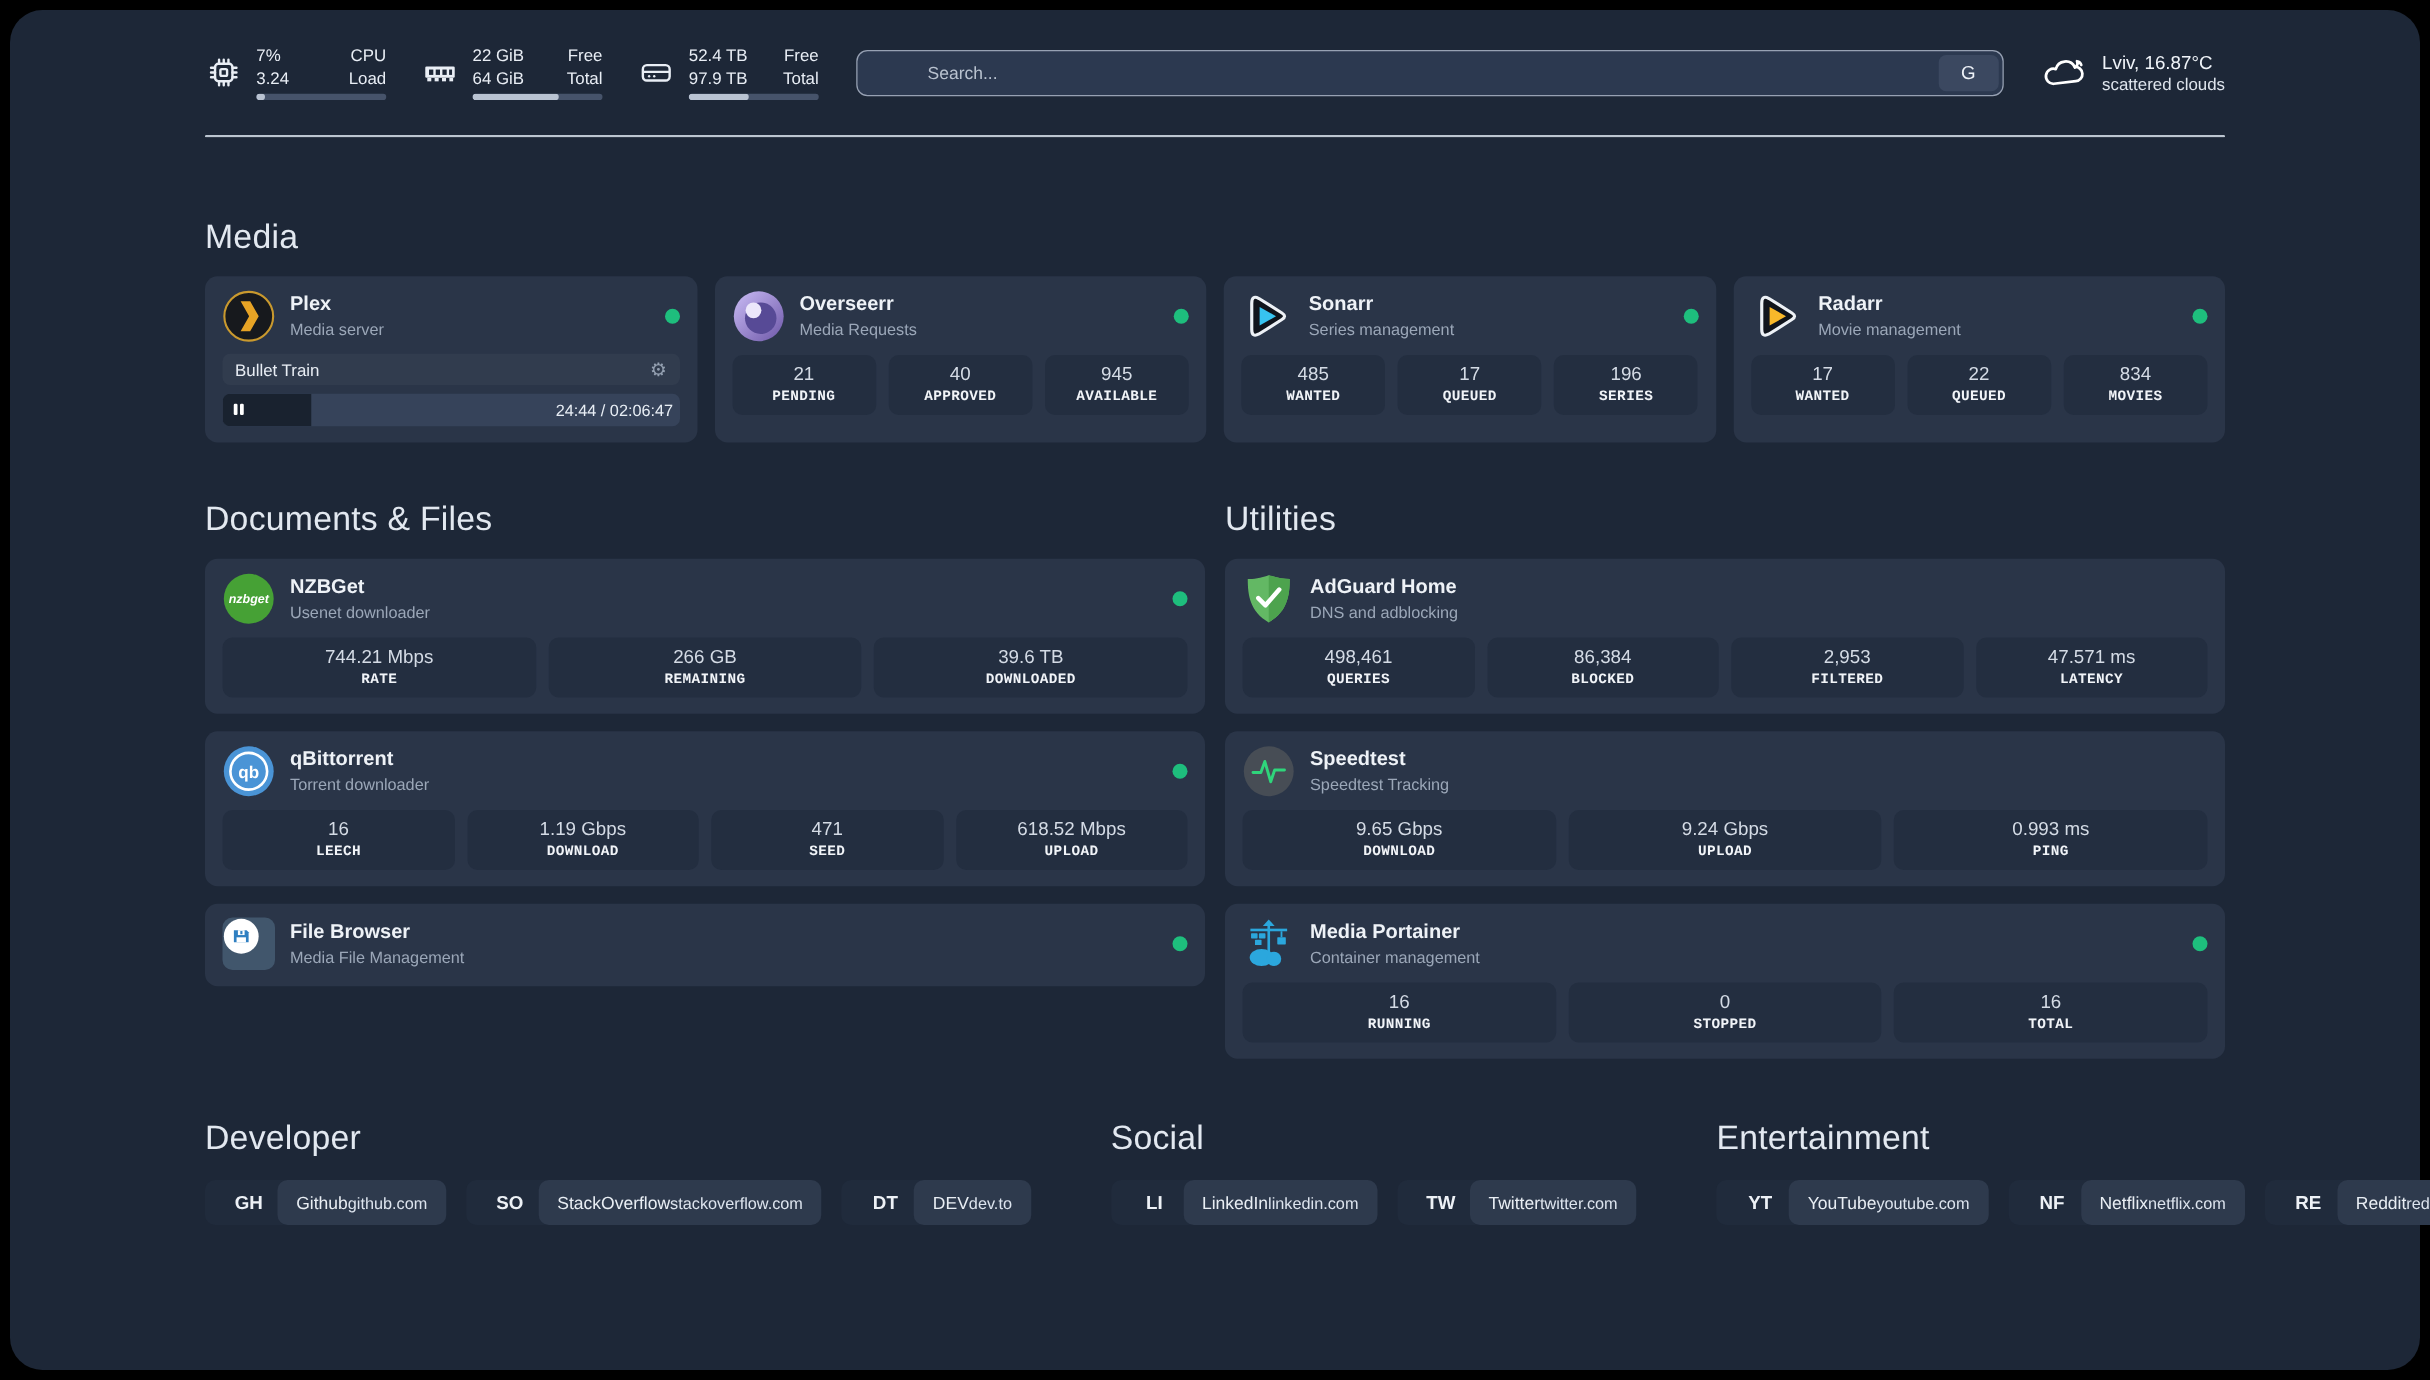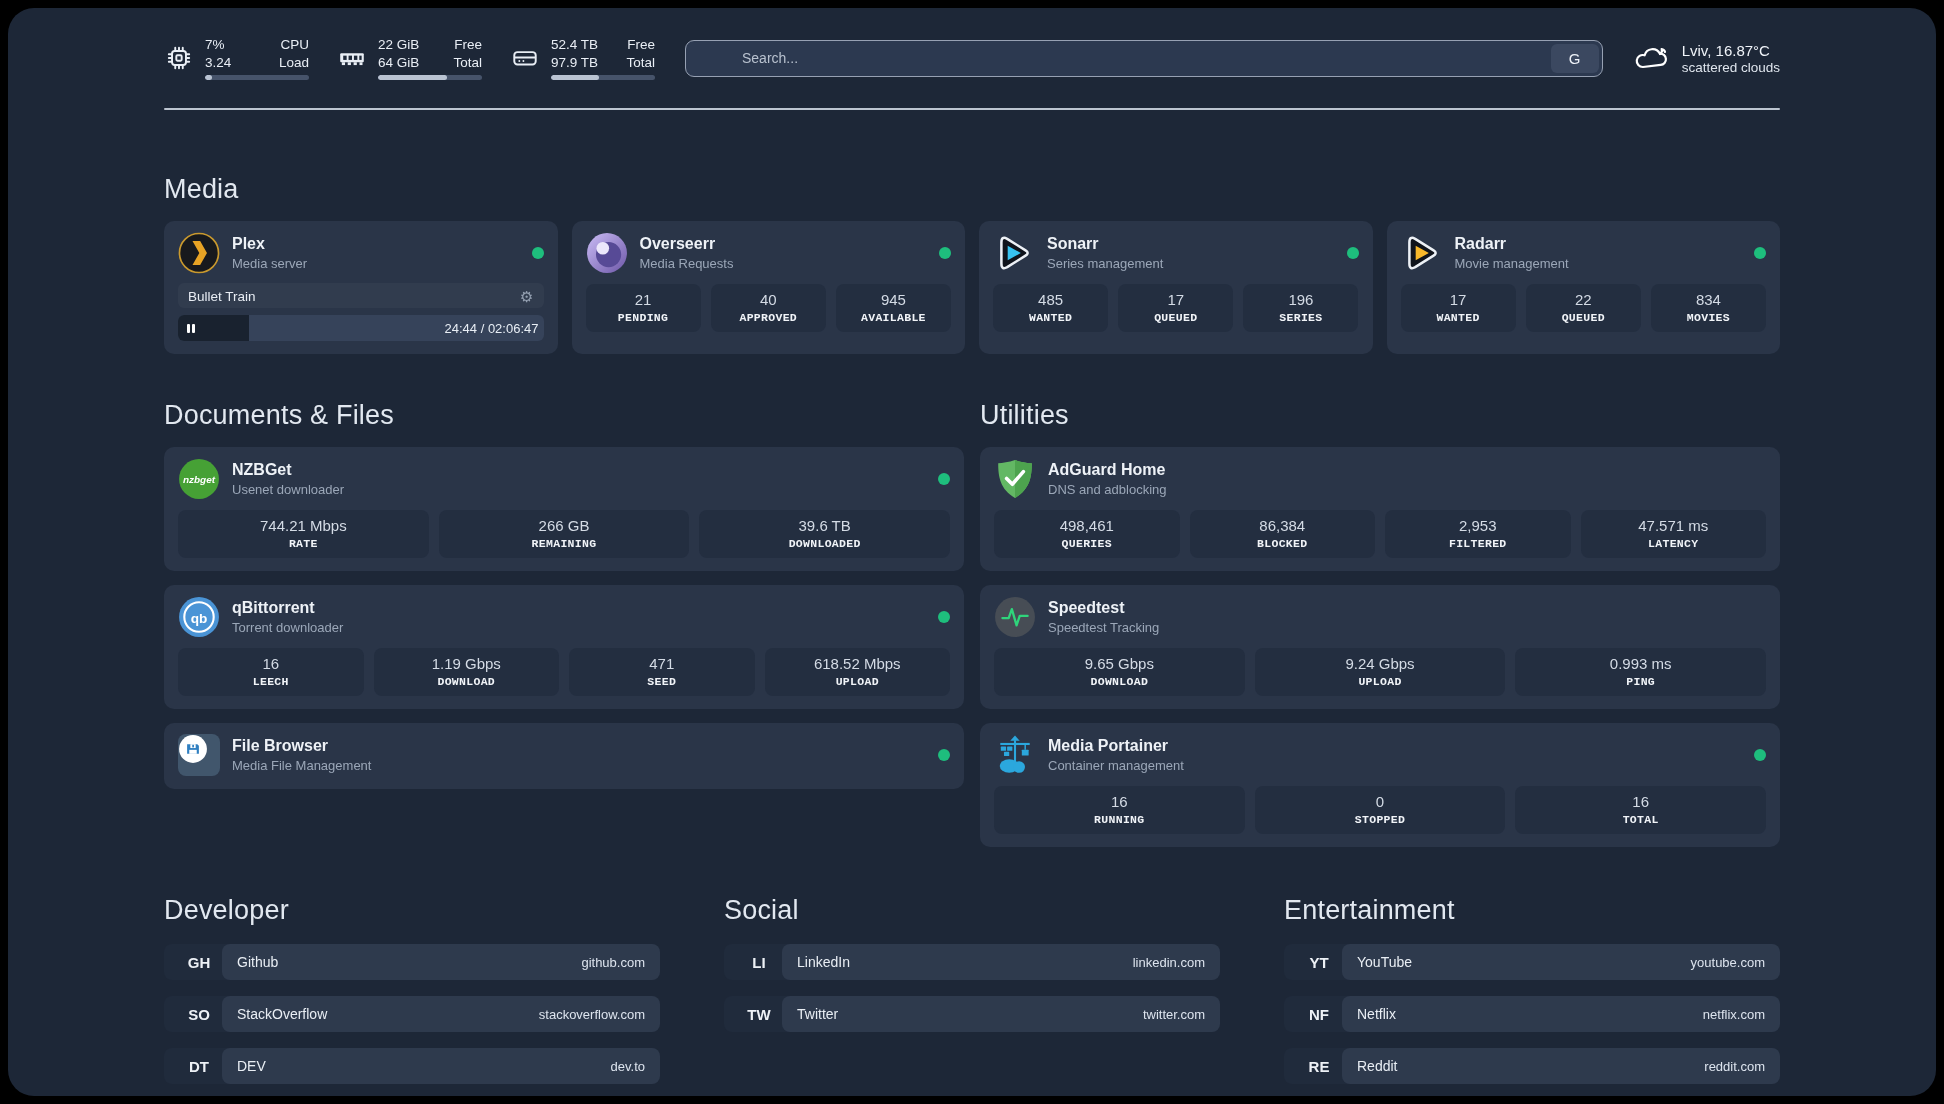--- a/index.html
+++ b/index.html
@@ -67,21 +67,21 @@
   .progress-row { position:relative; background:#36435a; border-radius:6px; height:26px;
                   margin-top:7px; overflow:hidden; display:flex; align-items:center; }
   .progress-fill { position:absolute; left:0; top:0; bottom:0; background:#19222f;
                    display:flex; align-items:center; padding-left:9px; }
   .pause-bar { display:inline-block; width:2.5px; height:9px; background:#fff;
                margin-right:2.5px; border-radius:1px; }
   .time { margin-left:auto; font-size:13px; color:#e8eef5; padding-right:5px; position:relative; }
   
   .links-row { display:grid; grid-template-columns:repeat(3,1fr); gap:64px; margin-top:48px; }
   .link-group h2 { margin-bottom:18px; }
-  .link-list { display:flex; flex-direction:column; gap:16px; }
+  .link-list { display:flex; flex-direction:row; gap:16px; }
   .link-row { display:flex; height:36px; cursor:pointer; }
   .link-abbr { width:70px; background:#202b3c; border-radius:8px; display:flex;
                align-items:center; justify-content:center; font-weight:700; font-size:15px;
                color:#edf1f6; flex:0 0 auto; }
   .link-main { flex:1; background:#2e3a4d; border-radius:8px; margin-left:-12px;
                display:flex; align-items:center; justify-content:space-between;
                padding:0 15px; }
   .link-name { font-size:14px; color:#e9eef4; }
   .link-url { font-size:13px; color:#dde4ee; }
 </style>

